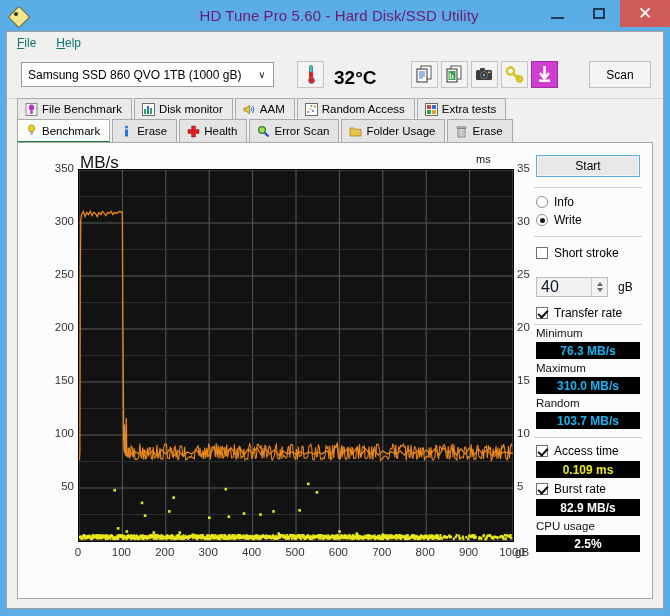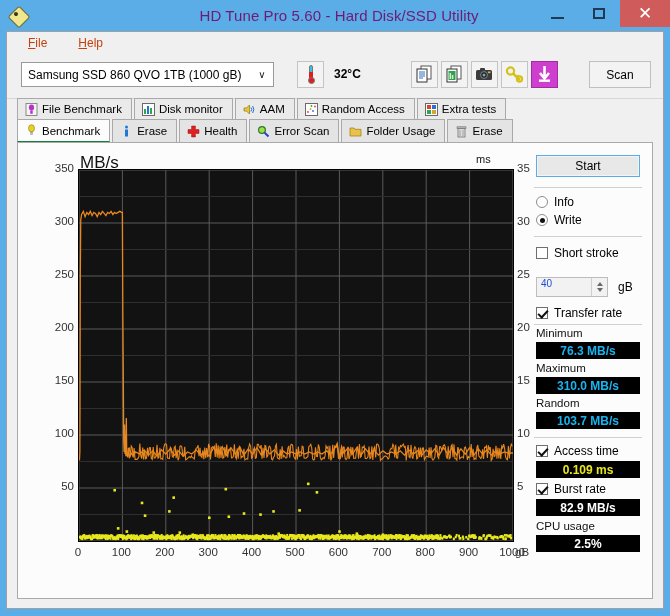--- a/index.html
+++ b/index.html
@@ -54,21 +54,21 @@
     border:1px solid #a0a0a0;
     box-sizing:border-box;
   }
   
   #menubar{
     position:absolute;left:0;top:0;width:100%;height:22px;
     background:#f0f0f0;display:flex;align-items:center;
     border-bottom:1px solid #f0f0f0;
   }
   .menu-item{
-    padding:2px 10px;font-size:12px;color:#c2410c;margin-left:11px;
+    padding:2px 10px;font-size:12px;color:#0f766e;
   }
   .menu-item u{text-decoration:underline;}
 
   
   #toolbar{
     position:absolute;left:0;top:22px;width:100%;height:44px;
     background:#f0f0f0;
     border-bottom:1px solid #d6d6d6;
   }
   #drive-select{
@@ -84,21 +84,21 @@
   }
   #temp-box{
     position:absolute;left:290px;top:7px;width:27px;height:27px;
     border:1px solid #c4c4c4;background:#f3f3f3;box-sizing:border-box;
   }
   #thermo{position:absolute;left:10px;top:3px;width:6px;height:20px;}
   #thermo .stem{position:absolute;left:1px;top:0;width:4px;height:13px;background:#2fc6e8;border:1px solid #777;box-sizing:border-box;border-radius:2px 2px 0 0;}
   #thermo .red{position:absolute;left:1px;top:7px;width:4px;height:7px;background:#e02020;}
   #thermo .bulb{position:absolute;left:0px;top:12px;width:7px;height:7px;border-radius:50%;background:#e02020;border:1px solid #777;box-sizing:border-box;}
   #temp-text{
-    position:absolute;left:327px;top:13px;font-size:12px;font-weight:bold;color:#000;
+    position:absolute;left:327px;top:13px;font-size:19px;font-weight:bold;color:#000;
   }
   #tool-buttons{position:absolute;left:404px;top:7px;display:flex;gap:3px;}
   .tbtn{
     width:27px;height:27px;border:1px solid #c4c4c4;background:#f3f3f3;
     box-sizing:border-box;position:relative;
   }
   .tbtn.accent{background:#cf3fcf;border:1px solid #a02ea0;}
   #exit-btn{
     position:absolute;right:12px;top:7px;width:62px;height:27px;
     border:1px solid #c0c0c0;background:#f3f3f3;box-sizing:border-box;
@@ -163,21 +163,21 @@
     width:12px;height:12px;border:1px solid #6f6f6f;background:#fff;
     box-sizing:border-box;position:relative;flex:none;
   }
   .chk.on::after{
     content:"";position:absolute;left:3px;top:0px;width:4px;height:8px;
     border:solid #111;border-width:0 2px 2px 0;transform:rotate(43deg);
   }
   #stroke-spin{
     position:absolute;left:6px;top:128px;width:72px;height:20px;
     background:#f2f2f2;border:1px solid #bdbdbd;box-sizing:border-box;
-    font-size:10px;color:#1d4ed8;display:flex;align-items:flex-start;
+    font-size:16px;color:#0f172a;display:flex;align-items:flex-start;
   }
   #stroke-spin .val{padding-left:4px;flex:1;}
   #stroke-spin .spin{
     width:15px;height:100%;border-left:1px solid #cfcfcf;
     display:flex;flex-direction:column;align-items:center;justify-content:center;gap:2px;
   }
   .sparr{width:0;height:0;border-left:3px solid transparent;border-right:3px solid transparent;}
   .sparr.up{border-bottom:4px solid #6a6a6a;}
   .sparr.dn{border-top:4px solid #6a6a6a;}
   #gb-label{position:absolute;left:88px;top:131px;font-size:12px;color:#000;}

